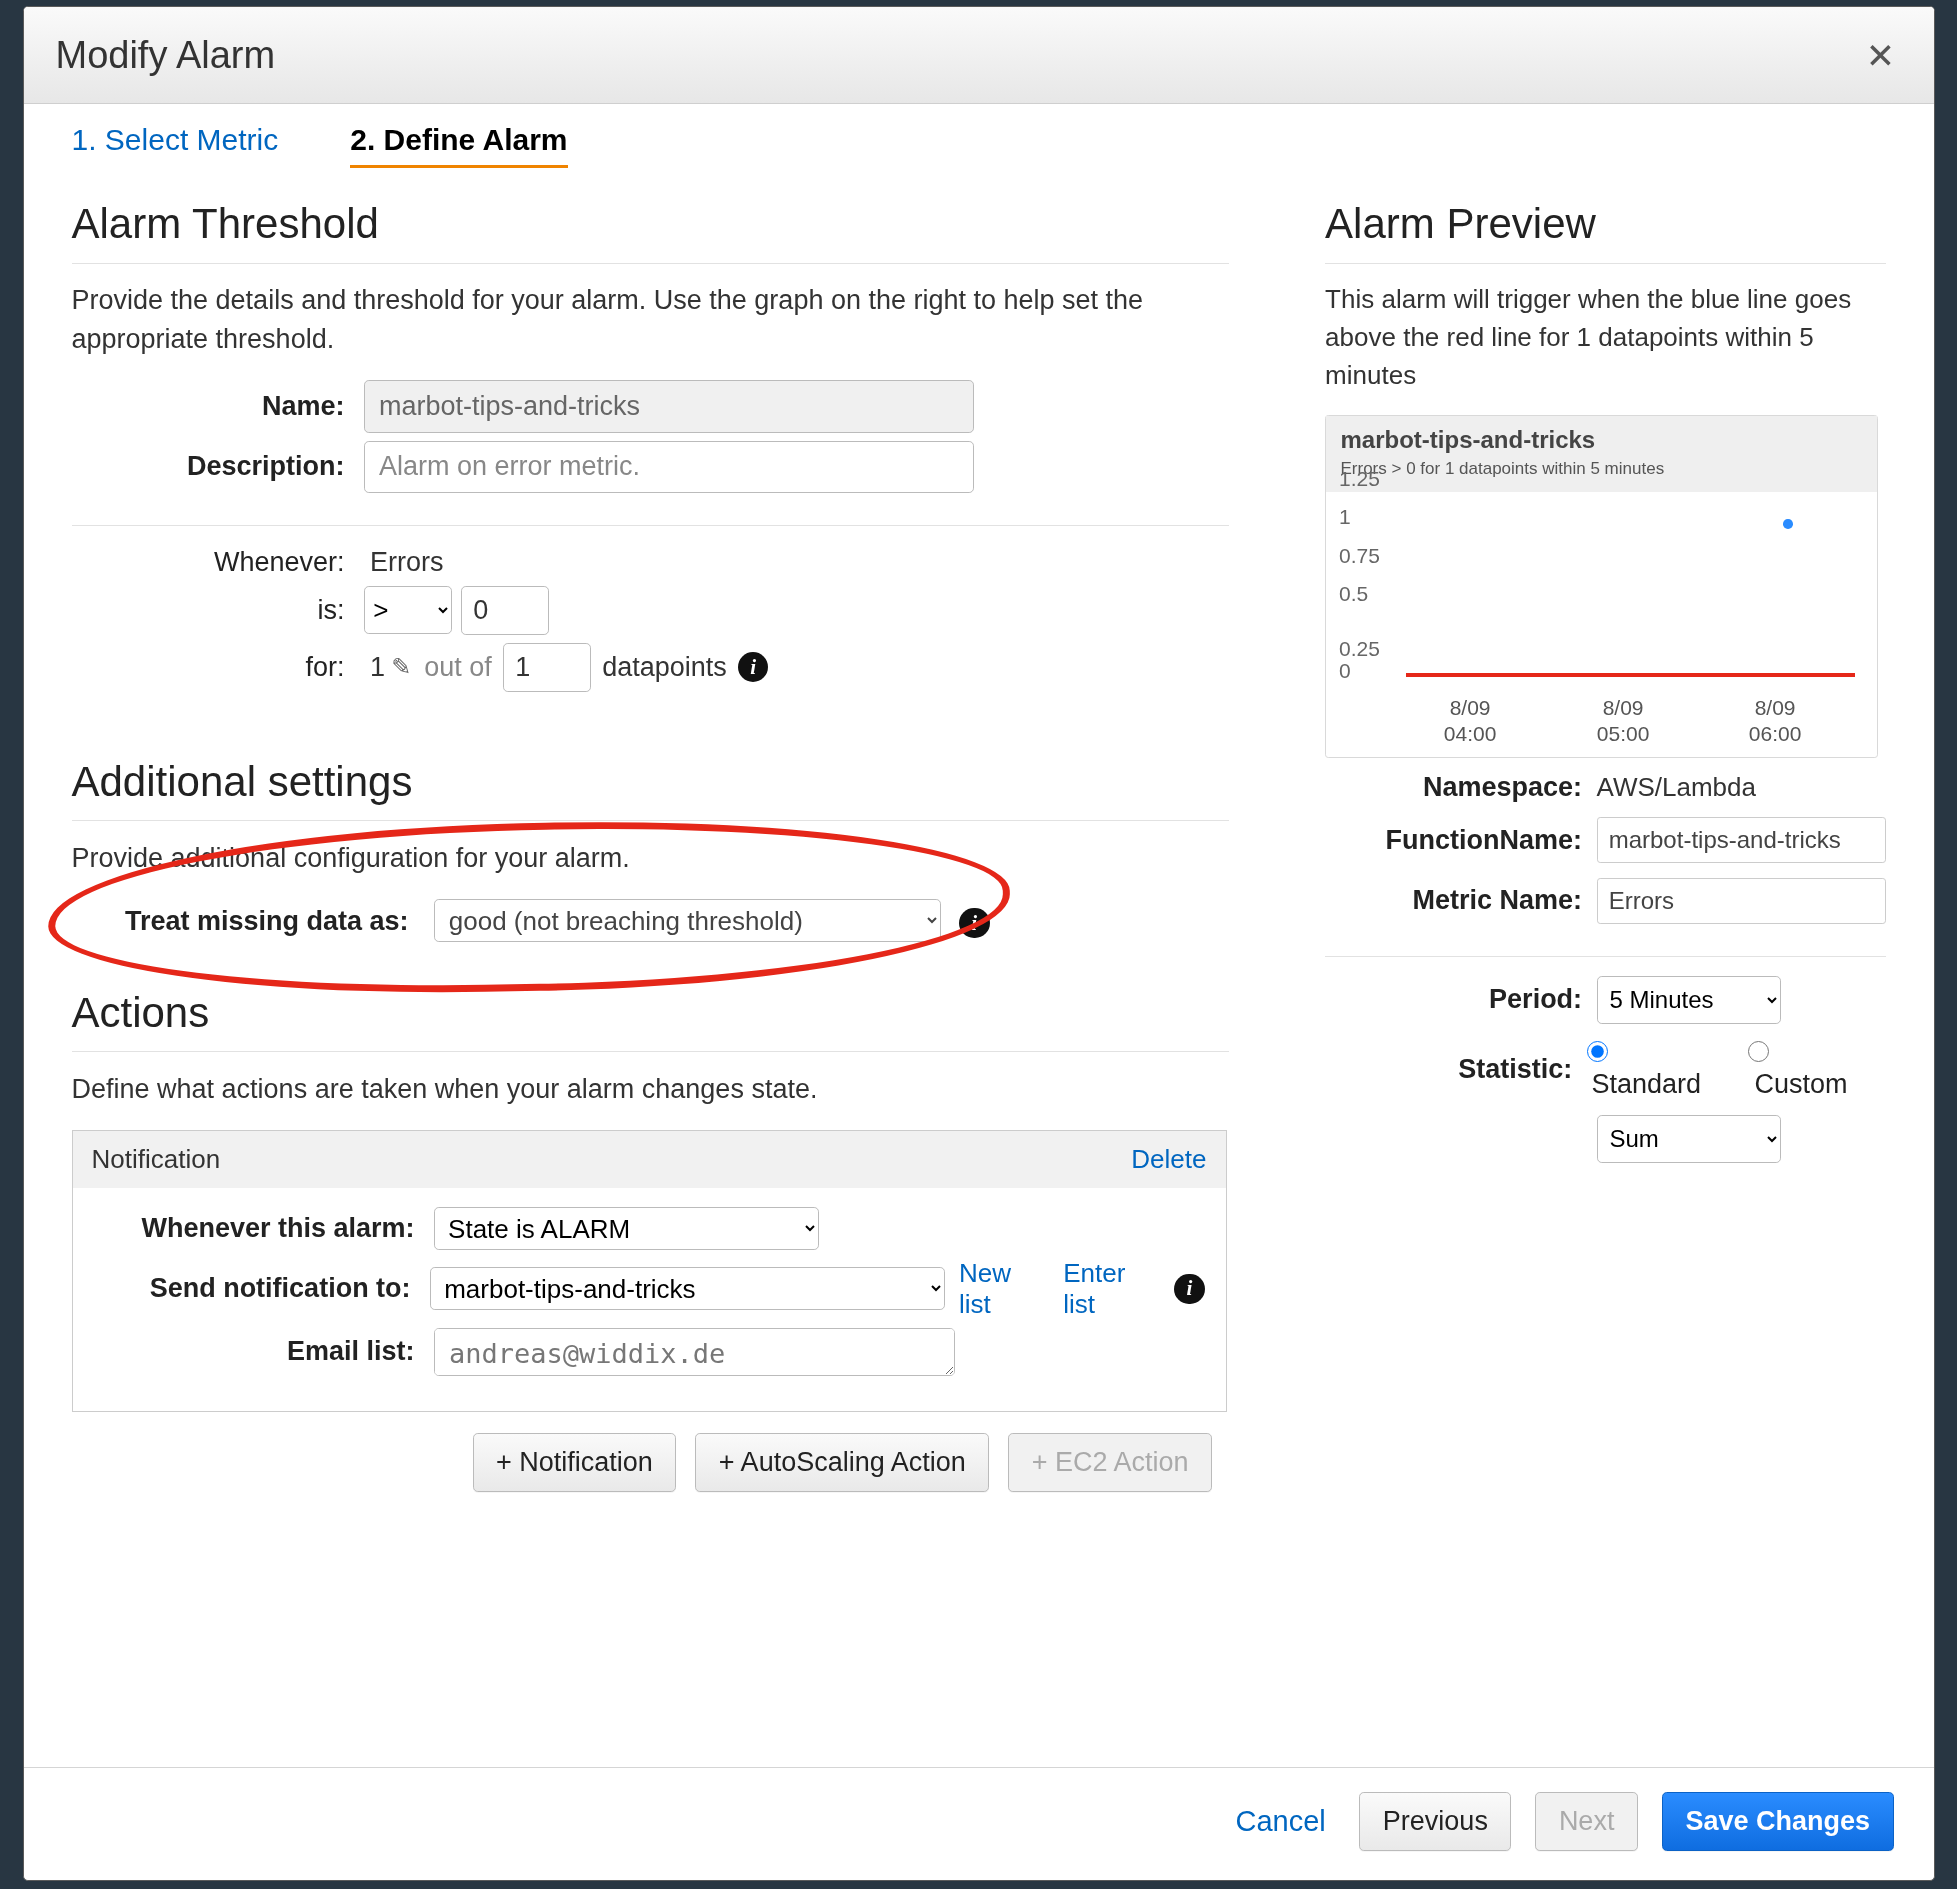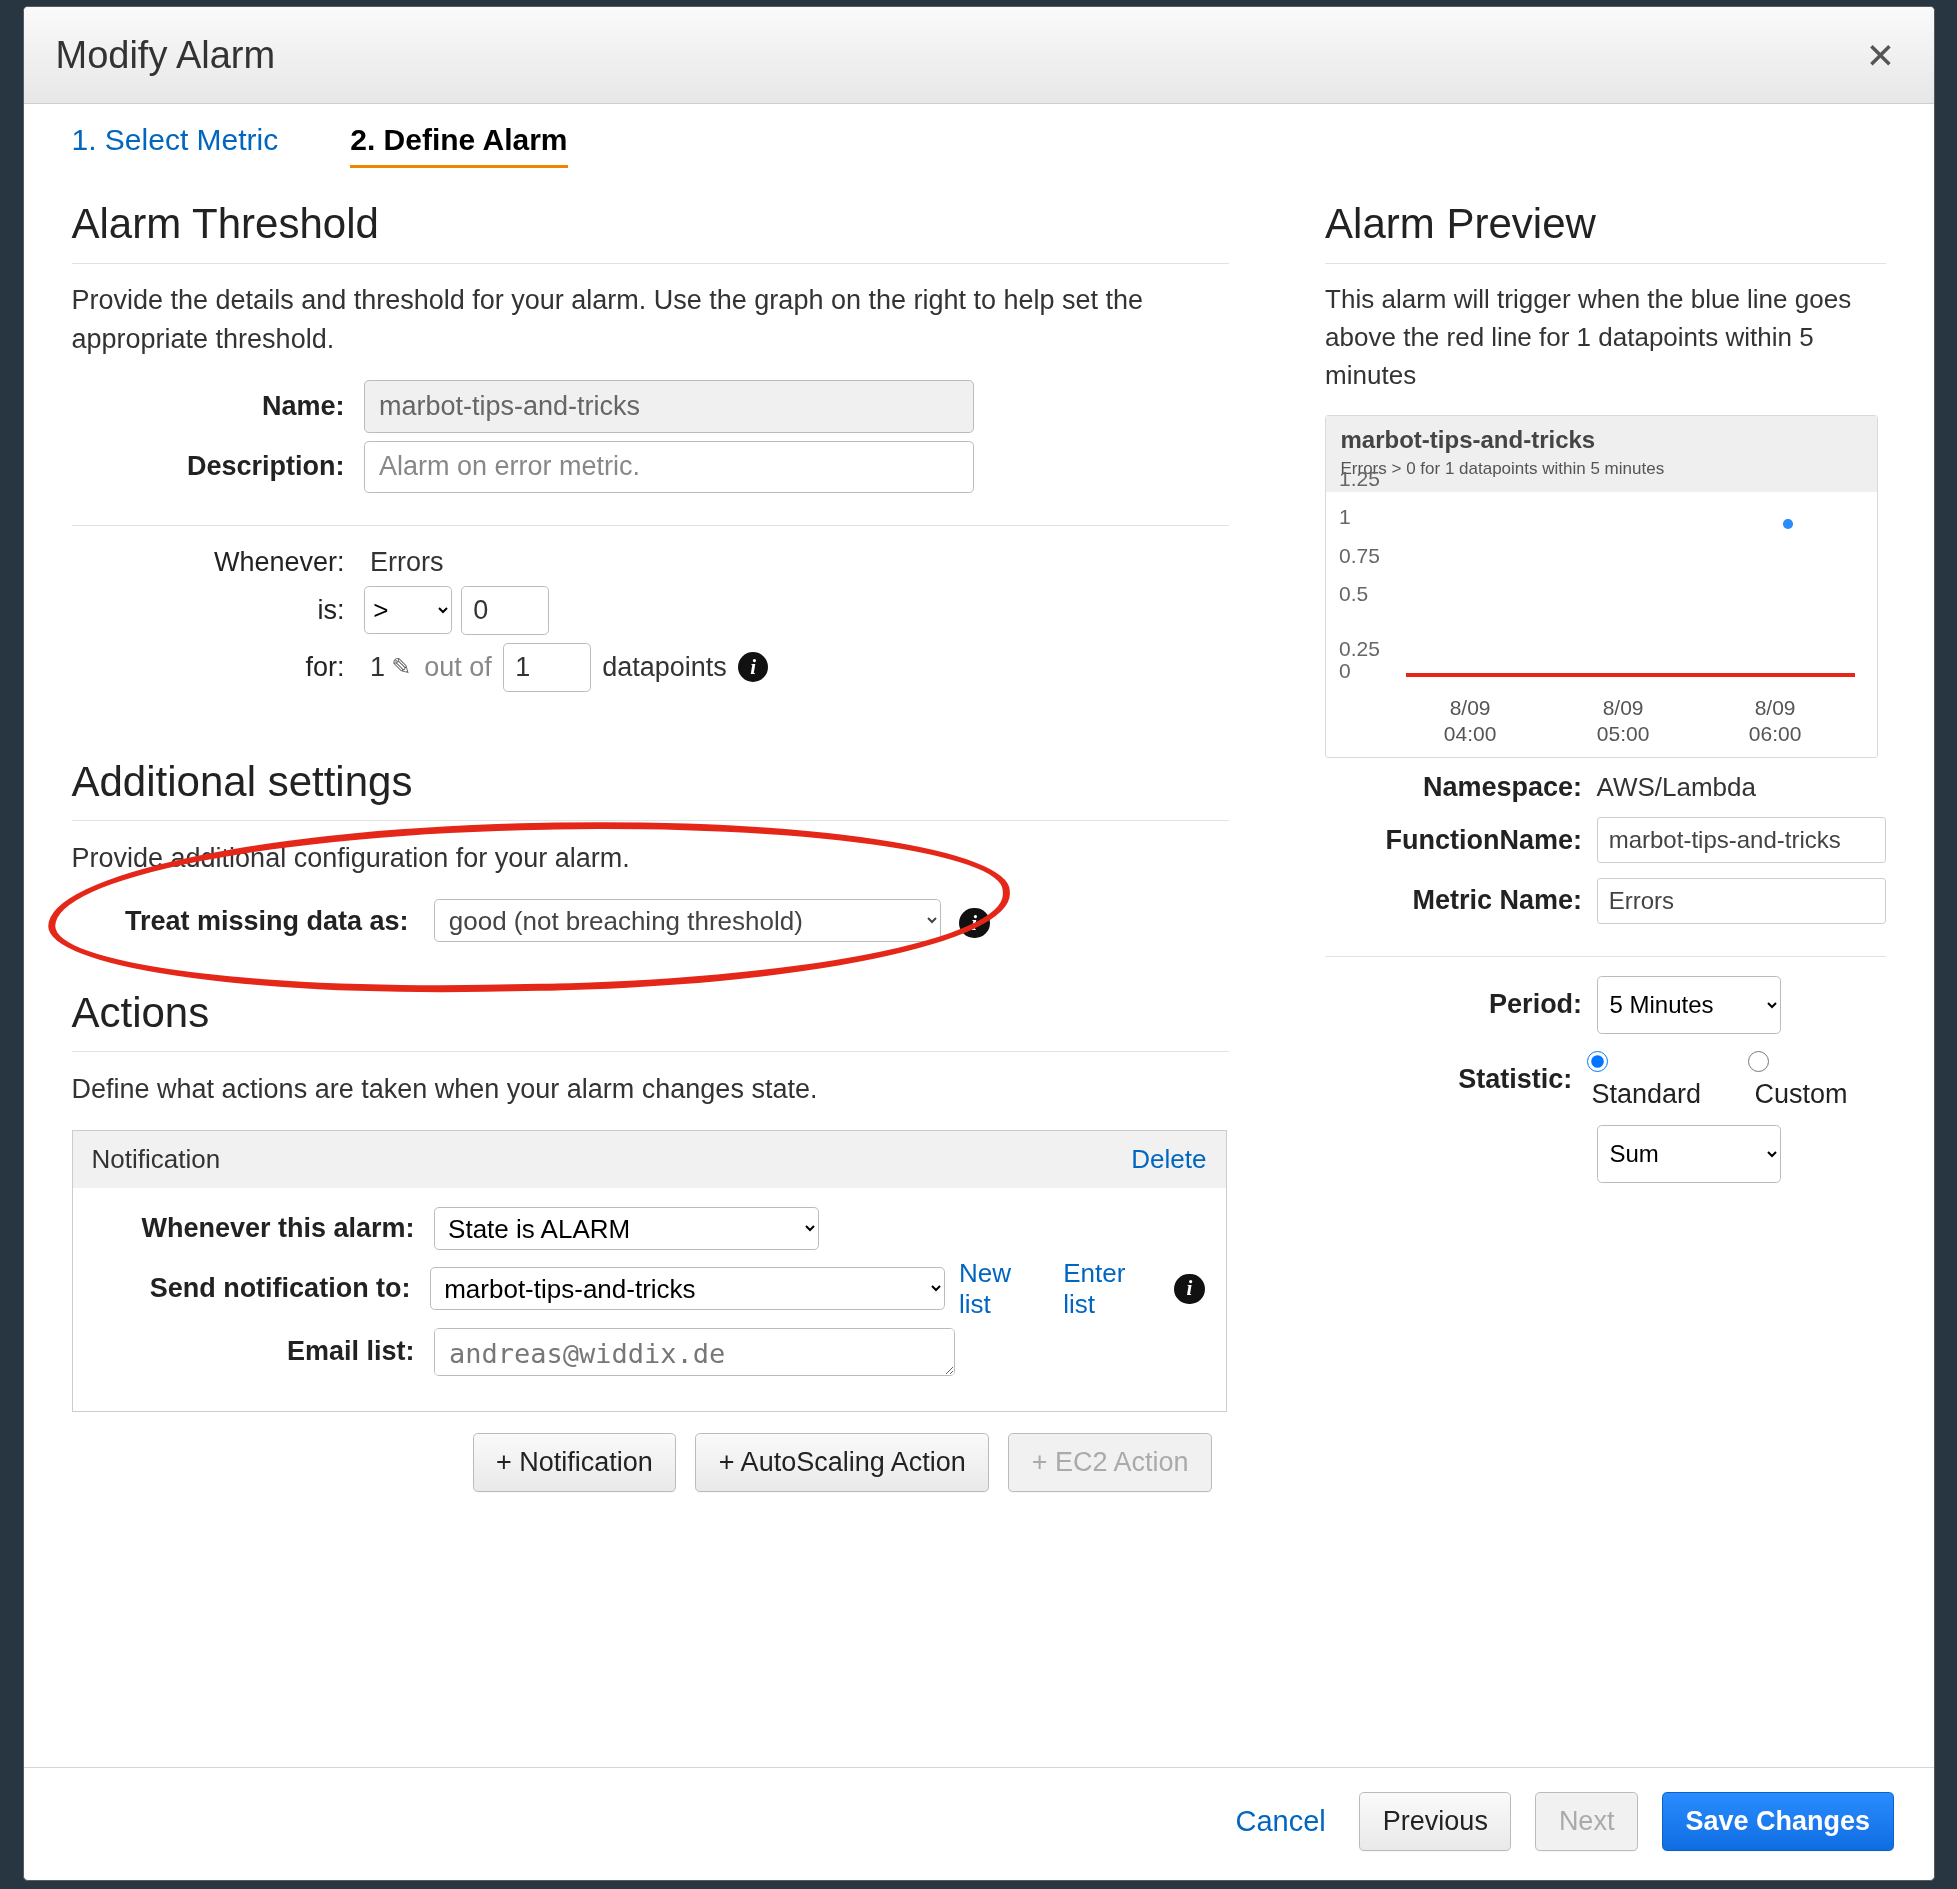--- a/index.html
+++ b/index.html
@@ -143,21 +143,21 @@
   .plot .y125 { bottom: 266px; }
   .plot .axis { position: absolute; left: 80px; bottom: 80px; width: 449px; height: 192px; border-bottom: 0.8px solid #aaa; }
   .plot .zero-line { position: absolute; left: 80px; bottom: 80px; width: 449px; height: 3.2px; background: #e52719; }
   .plot .dot { position: absolute; width: 9.6px; height: 9.6px; background: #2a8cff; border-radius: 50%; }
   .plot .x-label { position: absolute; bottom: 9.6px; font-size: 21px; color: #555; text-align: center; width: 96px; line-height: 1.25; }
 
   .kv { display: flex; align-items: center; margin-top: 14.4px; }
   .kv label { width: 257px; text-align: right; font-size: 27px; font-weight: 700; margin-right: 14.4px; }
   .kv input.ro { width: 289px; border: 0.8px solid #ccc; border-radius: 3.2px; padding: 8px 11.2px; font-size: 24px; color: #444; }
   .kv .plain { font-size: 26px; color: #333; text-align: right; }
-  .kv select { width: 184px; height: 58px; border: 0.8px solid #bbb; border-radius: 4.8px; font-size: 24px; padding: 4.8px 8px; background: #fff; }
+  .kv select { width: 184px; height: 48px; border: 0.8px solid #bbb; border-radius: 4.8px; font-size: 24px; padding: 4.8px 8px; background: #fff; }
   .kv input[type=radio] { width: 21px; height: 21px; }
 
   .right-divider { border-top: 1.6px solid #e2e2e2; margin: 32px 0 19px 0; }
 
   .modal-footer {
     border-top: 1.6px solid #d5d5d5;
     padding: 24px 40px 29px 40px;
     display: flex;
     justify-content: flex-end;
     align-items: center;

